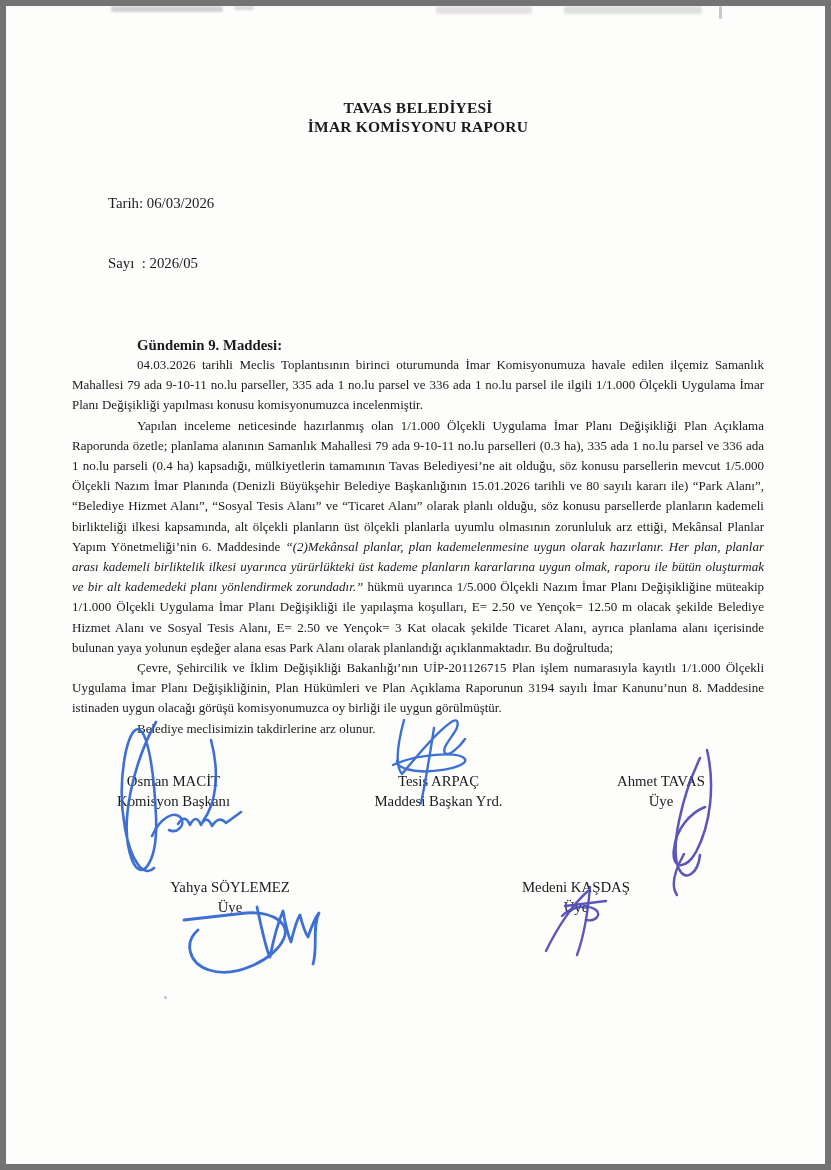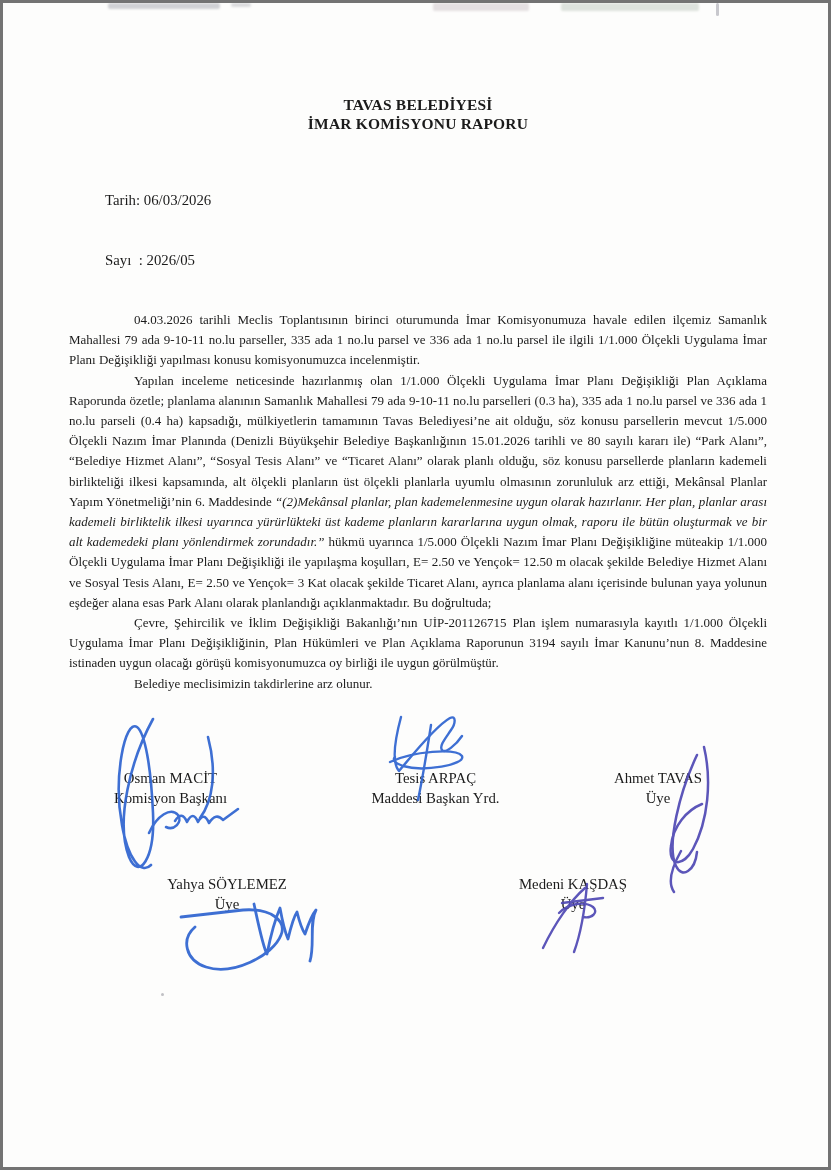--- a/index.html
+++ b/index.html
@@ -1,21 +1,21 @@
 <!DOCTYPE html>
 <html><head>
 <meta charset="utf-8">
 <style>
   html,body { margin:0; padding:0; background:#e9e9e9; }
   .page {
     position:relative;
     width:831px; height:1170px;
     margin:0 auto;
     background:#fdfdfc;
-    border:3px solid #737373;
+    border:6px solid #737373;
     box-sizing:border-box;
     font-family:"Liberation Serif", serif;
     color:#1b1b1b;
     overflow:hidden;
   }
   .content { position:absolute; left:66px; right:61px; top:0; }
   .doc-title { margin-top:92px; text-align:center; font-weight:bold; font-size:15.5px; line-height:19px; letter-spacing:.2px; }
   .meta { margin-top:17px; margin-left:36px; font-size:14.8px; line-height:20px; white-space:pre; }
   .meta div { margin:0; }
   .agenda-heading { margin-top:22px; font-weight:bold; font-size:14.8px; line-height:20px; text-indent:65px; }
@@ -48,20 +48,21 @@
     <div class="doc-title">
       <div>TAVAS BELEDİYESİ</div>
       <div>İMAR KOMİSYONU RAPORU</div>
     </div>
 
     <div class="meta">
       <div>Tarih: 06/03/2026</div>
       <div>Sayı  : 2026/05</div>
     </div>
 
+    <div class="agenda-heading">Gündemin 9. Maddesi:</div>
 
     <p class="body-par">04.03.2026 tarihli Meclis Toplantısının birinci oturumunda İmar Komisyonumuza havale edilen ilçemiz Samanlık Mahallesi 79 ada 9-10-11 no.lu parseller, 335 ada 1 no.lu parsel ve 336 ada 1 no.lu parsel ile ilgili 1/1.000 Ölçekli Uygulama İmar Planı Değişikliği yapılması konusu komisyonumuzca incelenmiştir.</p>
 
     <p class="body-par"><span>Yapılan inceleme neticesinde hazırlanmış olan 1/1.000 Ölçekli Uygulama İmar Planı Değişikliği Plan Açıklama Raporunda özetle; planlama alanının Samanlık Mahallesi 79 ada 9-10-11 no.lu parselleri (0.3 ha), 335 ada 1 no.lu parsel ve 336 ada 1 no.lu parseli (0.4 ha) kapsadığı, mülkiyetlerin tamamının Tavas Belediyesi’ne ait olduğu, söz konusu parsellerin mevcut 1/5.000 Ölçekli Nazım İmar Planında (Denizli Büyükşehir Belediye Başkanlığının 15.01.2026 tarihli ve 80 sayılı kararı ile) “Park Alanı”, “Belediye Hizmet Alanı”, “Sosyal Tesis Alanı” ve “Ticaret Alanı” olarak planlı olduğu, söz konusu parsellerde planların kademeli birlikteliği ilkesi kapsamında, alt ölçekli planların üst ölçekli planlarla uyumlu olmasının zorunluluk arz ettiği, Mekânsal Planlar Yapım Yönetmeliği’nin 6. Maddesinde </span><span class="quote-italic">“(2)Mekânsal planlar, plan kademelenmesine uygun olarak hazırlanır. Her plan, planlar arası kademeli birliktelik ilkesi uyarınca yürürlükteki üst kademe planların kararlarına uygun olmak, raporu ile bütün oluşturmak ve bir alt kademedeki planı yönlendirmek zorundadır.”</span><span> hükmü uyarınca 1/5.000 Ölçekli Nazım İmar Planı Değişikliğine müteakip 1/1.000 Ölçekli Uygulama İmar Planı Değişikliği ile yapılaşma koşulları, E= 2.50 ve Yençok= 12.50 m olacak şekilde Belediye Hizmet Alanı ve Sosyal Tesis Alanı, E= 2.50 ve Yençok= 3 Kat olacak şekilde Ticaret Alanı, ayrıca planlama alanı içerisinde bulunan yaya yolunun eşdeğer alana esas Park Alanı olarak planlandığı açıklanmaktadır. Bu doğrultuda;</span></p>
 
     <p class="body-par">Çevre, Şehircilik ve İklim Değişikliği Bakanlığı’nın UİP-201126715 Plan işlem numarasıyla kayıtlı 1/1.000 Ölçekli Uygulama İmar Planı Değişikliğinin, Plan Hükümleri ve Plan Açıklama Raporunun 3194 sayılı İmar Kanunu’nun 8. Maddesine istinaden uygun olacağı görüşü komisyonumuzca oy birliği ile uygun görülmüştür.</p>
 
     <p class="body-par">Belediye meclisimizin takdirlerine arz olunur.</p>
   </div>
 

